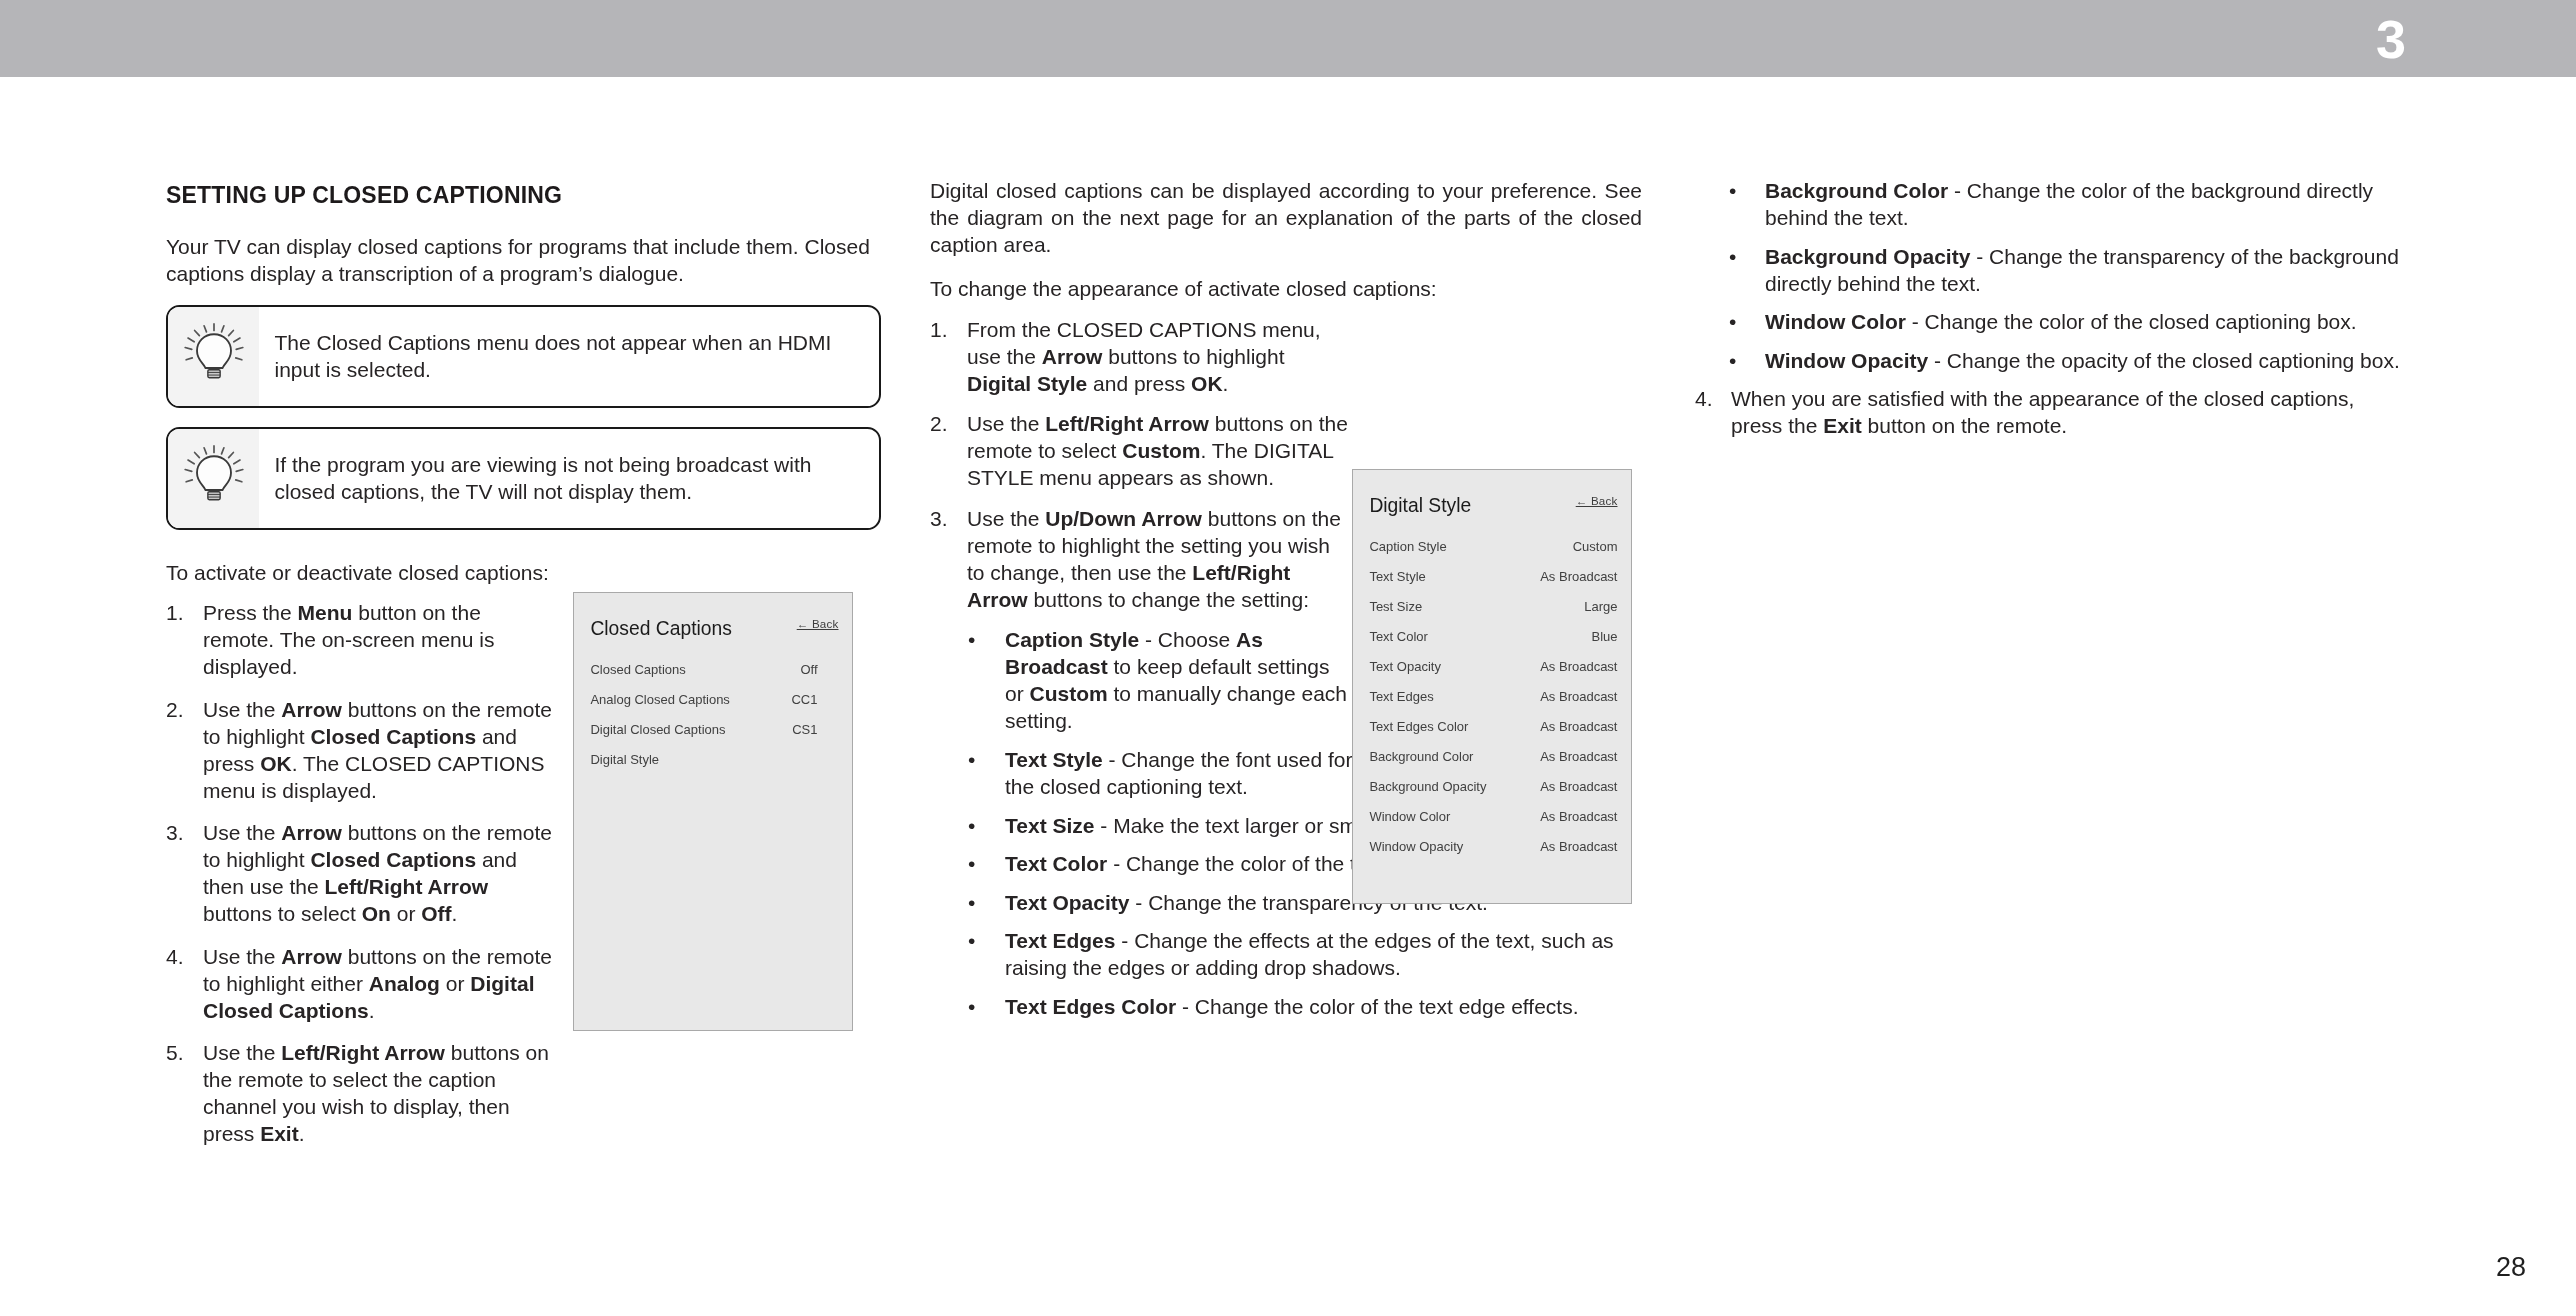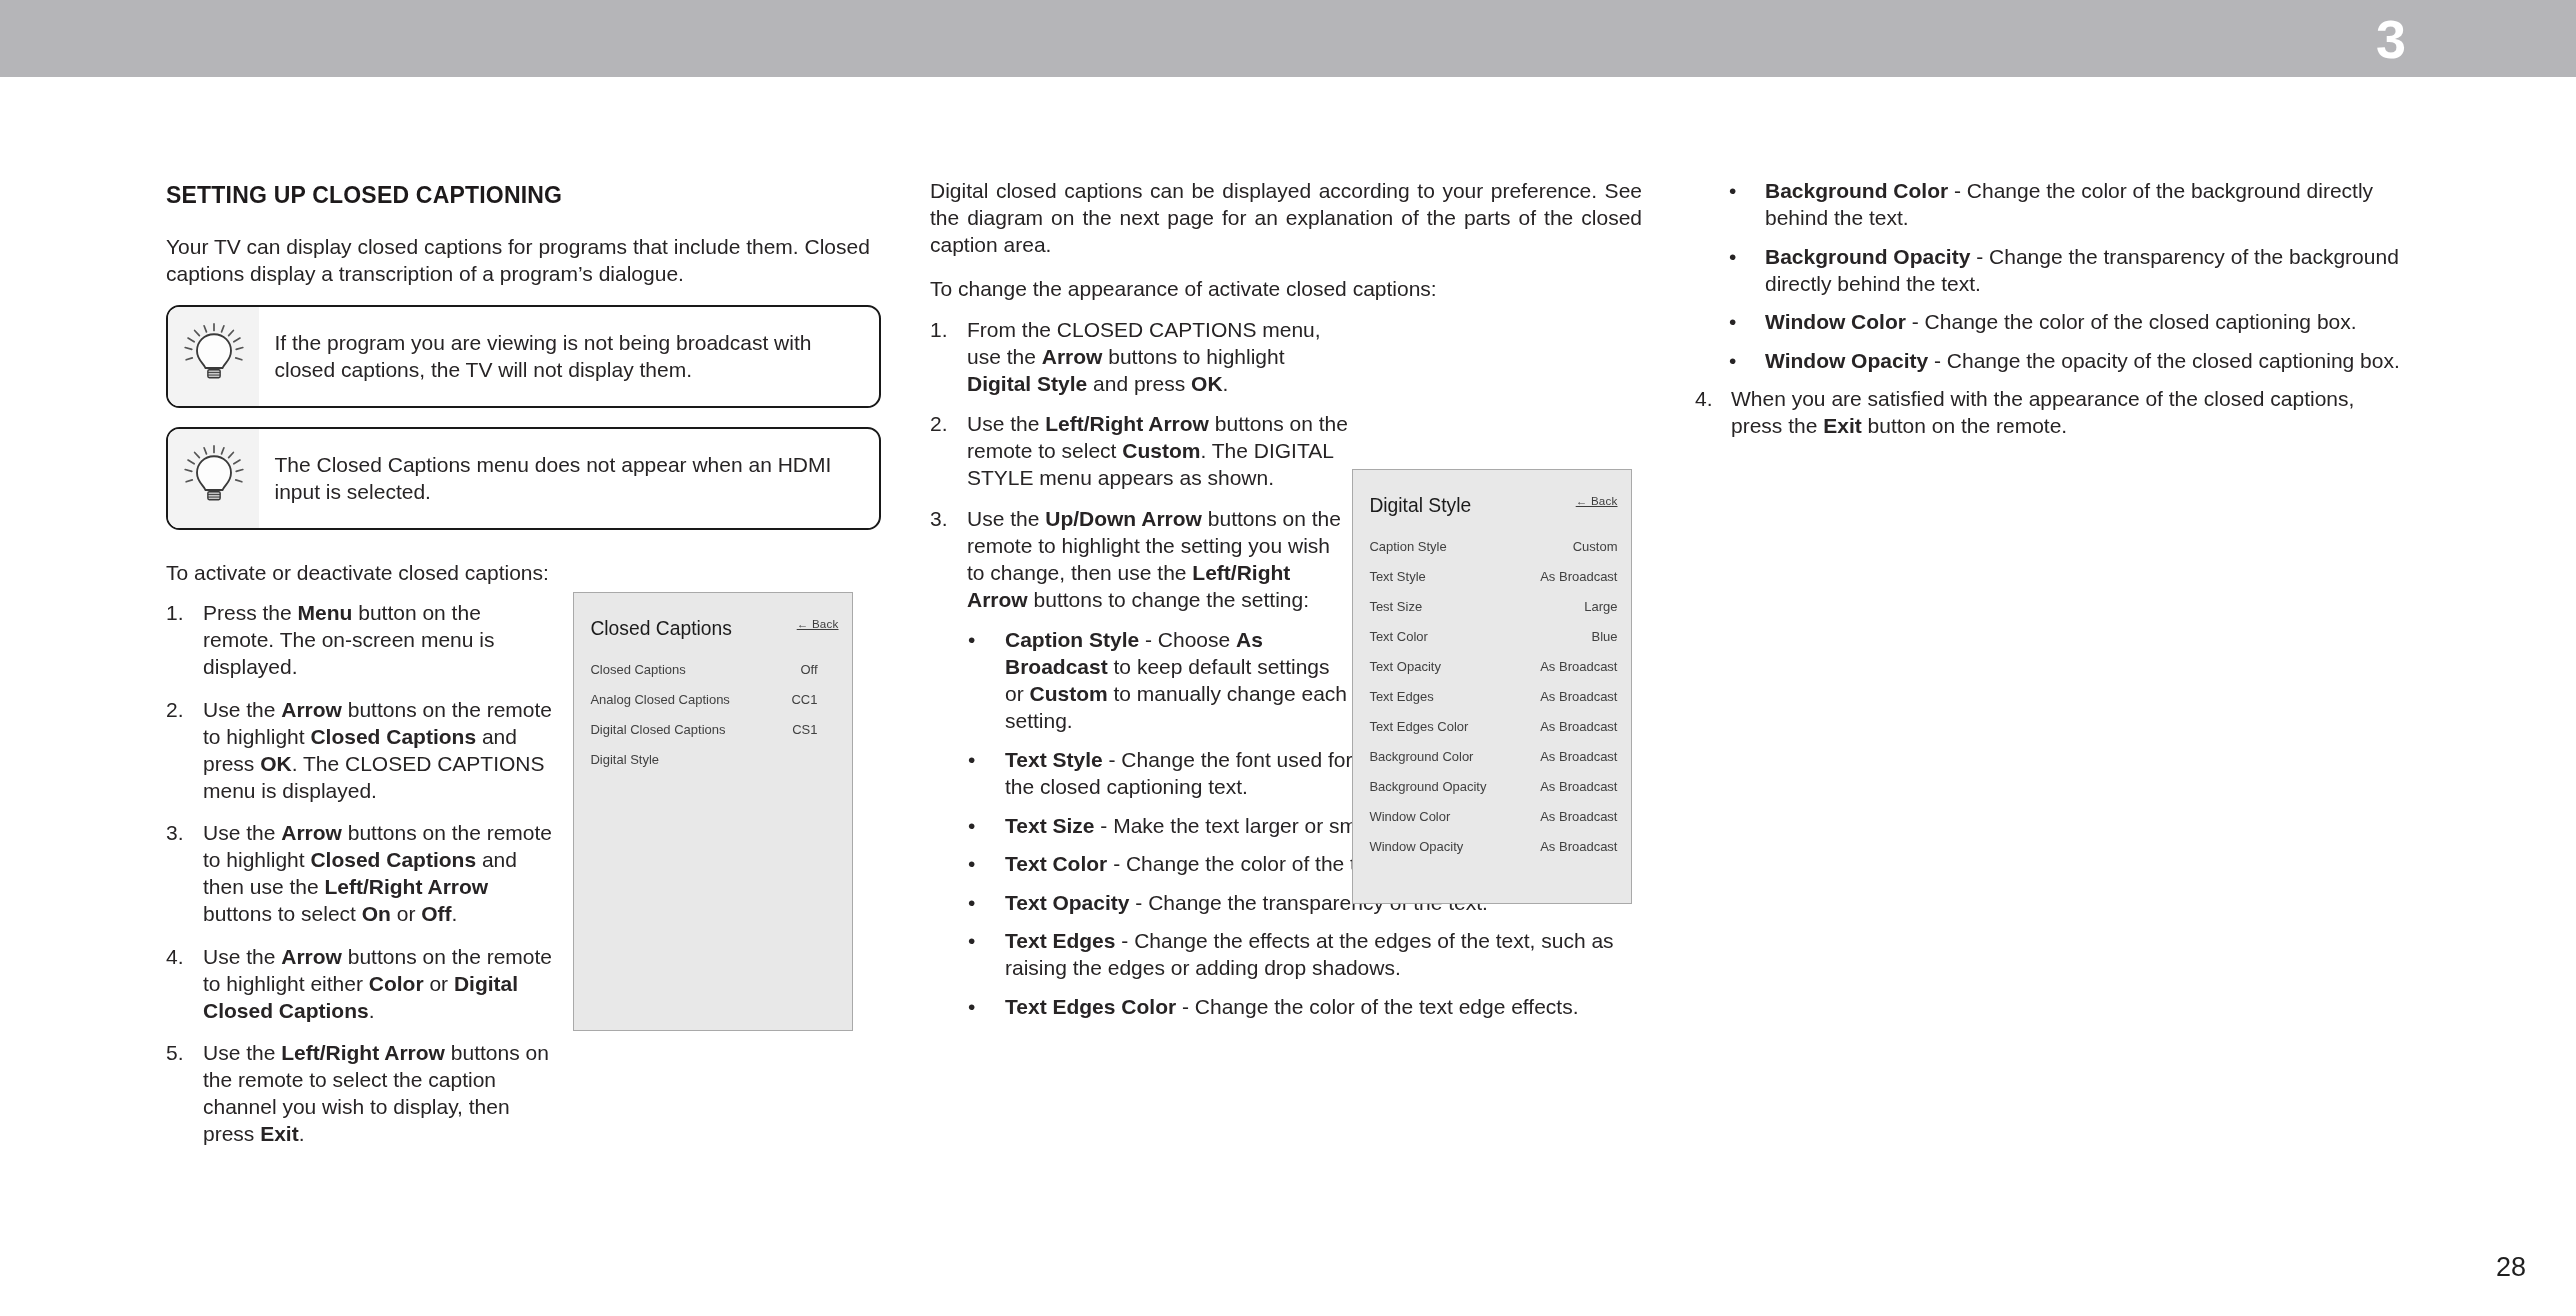--- a/index.html
+++ b/index.html
@@ -89,21 +89,21 @@
             <line x1="59.5" y1="29" x2="66.5" y2="27"></line>
             <line x1="13" y1="38" x2="6.5" y2="40"></line>
             <line x1="59" y1="38" x2="65.5" y2="40"></line>
           </g>
           <path d="M36,13 c-10.5,0 -18,8 -18,17.5 c0,5.5 2.5,9.5 5.5,13 c1.5,1.8 2.8,3.4 3.5,5.2 h18 c0.7,-1.8 2,-3.4 3.5,-5.2 c3,-3.5 5.5,-7.5 5.5,-13 C54,21 46.5,13 36,13 z" fill="#fdfdfd" stroke="#3a3a3a" stroke-width="2"></path>
           <rect x="29.5" y="50.5" width="13" height="8.5" rx="1.5" fill="#c9c9c9" stroke="#3a3a3a" stroke-width="1.5"></rect>
           <line x1="29.5" y1="53.4" x2="42.5" y2="53.4" stroke="#3a3a3a" stroke-width="1"></line>
           <line x1="29.5" y1="56.2" x2="42.5" y2="56.2" stroke="#3a3a3a" stroke-width="1"></line>
         </svg>
       </div>
-      <div class="note-text">If the program you are viewing is not being broadcast with closed captions, the TV will not display them.</div>
+      <div class="note-text">The Closed Captions menu does not appear when an HDMI input is selected.</div>
     </div>
 
     <div class="note">
       <div class="note-panel">
         <svg class="bulb" width="68" height="68" viewBox="0 0 72 72">
           <g stroke="#555" stroke-width="1.8" stroke-linecap="round">
             <line x1="36" y1="9" x2="36" y2="2"></line>
             <line x1="28" y1="10.5" x2="25.5" y2="4"></line>
             <line x1="44" y1="10.5" x2="46.5" y2="4"></line>
             <line x1="20.5" y1="14.5" x2="15.5" y2="9"></line>
@@ -114,41 +114,41 @@
             <line x1="59.5" y1="29" x2="66.5" y2="27"></line>
             <line x1="13" y1="38" x2="6.5" y2="40"></line>
             <line x1="59" y1="38" x2="65.5" y2="40"></line>
           </g>
           <path d="M36,13 c-10.5,0 -18,8 -18,17.5 c0,5.5 2.5,9.5 5.5,13 c1.5,1.8 2.8,3.4 3.5,5.2 h18 c0.7,-1.8 2,-3.4 3.5,-5.2 c3,-3.5 5.5,-7.5 5.5,-13 C54,21 46.5,13 36,13 z" fill="#fdfdfd" stroke="#3a3a3a" stroke-width="2"></path>
           <rect x="29.5" y="50.5" width="13" height="8.5" rx="1.5" fill="#c9c9c9" stroke="#3a3a3a" stroke-width="1.5"></rect>
           <line x1="29.5" y1="53.4" x2="42.5" y2="53.4" stroke="#3a3a3a" stroke-width="1"></line>
           <line x1="29.5" y1="56.2" x2="42.5" y2="56.2" stroke="#3a3a3a" stroke-width="1"></line>
         </svg>
       </div>
-      <div class="note-text">The Closed Captions menu does not appear when an HDMI input is selected.</div>
+      <div class="note-text">If the program you are viewing is not being broadcast with closed captions, the TV will not display them.</div>
     </div>
 
     <p class="lead lead-top">To activate or deactivate closed captions:</p>
 
     <div class="steps">
         <div class="li">
           <span class="marker">1.</span>
           <div class="txt">Press the <strong>Menu</strong> button on the remote. The on-screen menu is displayed.</div>
         </div>
         <div class="li">
           <span class="marker">2.</span>
           <div class="txt">Use the <strong>Arrow</strong> buttons on the remote to highlight <strong>Closed Captions</strong> and press <strong>OK</strong>. The CLOSED CAPTIONS menu is displayed.</div>
         </div>
         <div class="li">
           <span class="marker">3.</span>
           <div class="txt">Use the <strong>Arrow</strong> buttons on the remote to highlight <strong>Closed Captions</strong> and then use the <strong>Left/Right Arrow</strong> buttons to select <strong>On</strong> or <strong>Off</strong>.</div>
         </div>
         <div class="li">
           <span class="marker">4.</span>
-          <div class="txt">Use the <strong>Arrow</strong> buttons on the remote to highlight either <strong>Color</strong> or <strong>Digital Closed Captions</strong>.</div>
+          <div class="txt">Use the <strong>Arrow</strong> buttons on the remote to highlight either <strong>Analog</strong> or <strong>Digital Closed Captions</strong>.</div>
         </div>
         <div class="li">
           <span class="marker">5.</span>
           <div class="txt">Use the <strong>Left/Right Arrow</strong> buttons on the remote to select the caption channel you wish to display, then press <strong>Exit</strong>.</div>
         </div>
       </div>
 
     <div class="menu-box cc-box">
       <div class="menu-head">
         <span class="menu-title">Closed Captions</span>

